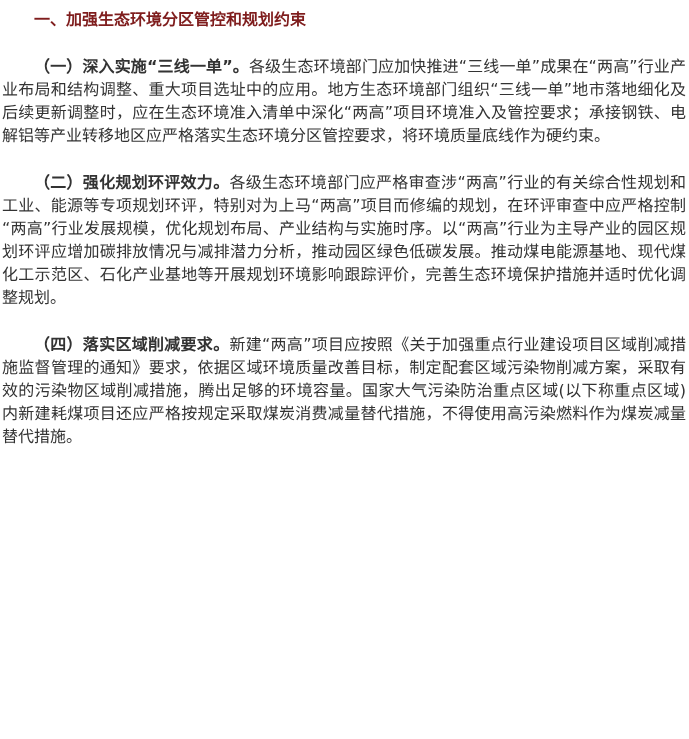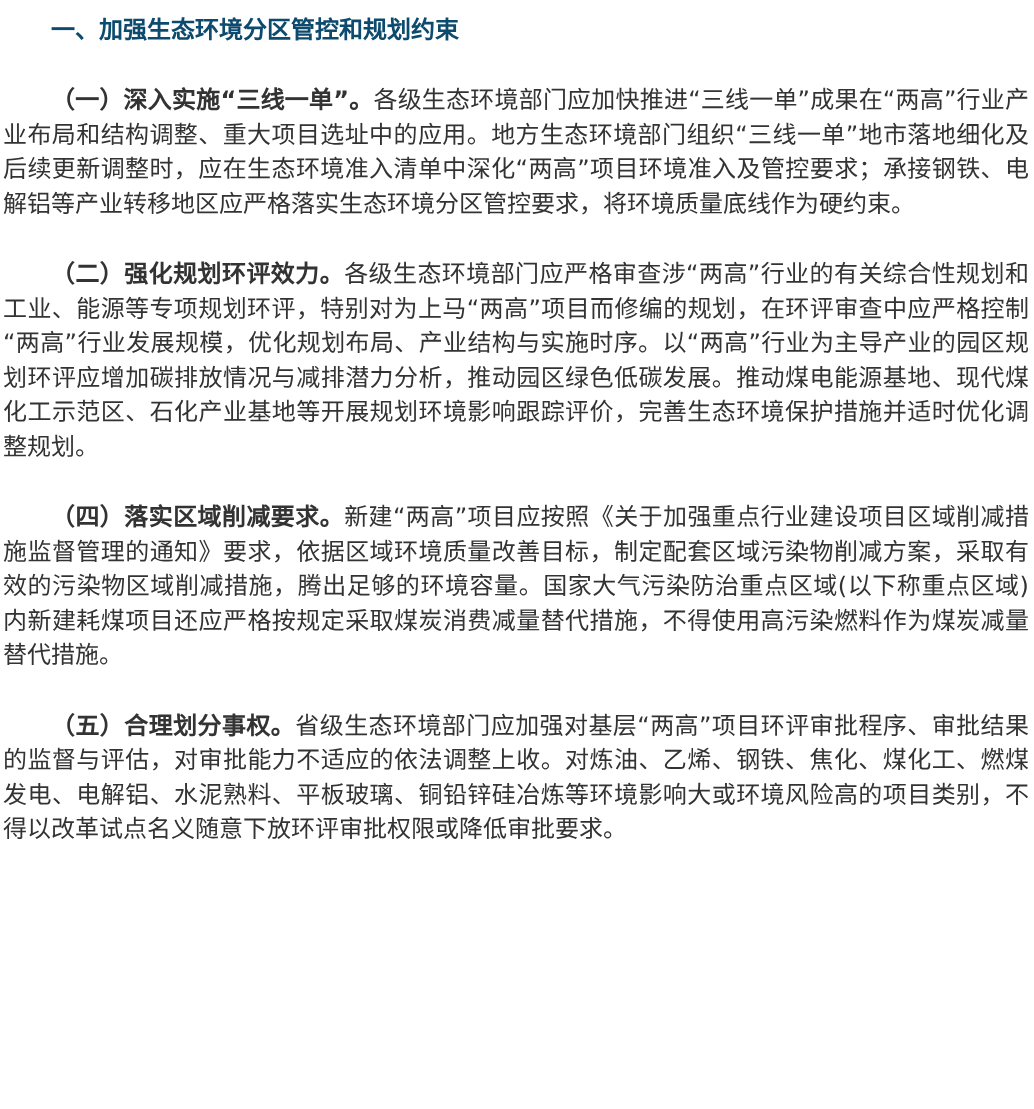--- a/index.html
+++ b/index.html
@@ -15,21 +15,21 @@
     font-size: 16px;
     line-height: 23px;
     color: #333333;
     text-align: justify;
   }
   .heading {
     font-size: 16px;
     font-weight: bold;
     margin: 13px 0 7px 0;
     text-indent: 2em;
-    color: #0c4a6e;
+    color: #7f1d1d;
   }
   section:first-of-type .heading {
     margin-top: 2px;
   }
   .para {
     margin: 24px 0;
     text-indent: 2em;
   }
   .lead {
     font-weight: bold;
@@ -49,16 +49,15 @@
     <p class="para"><span class="lead">（一）深入实施“三线一单”。</span><span class="body-text">各级生态环境部门应加快推进“三线一单”成果在“两高”行业产业布局和结构调整、重大项目选址中的应用。地方生态环境部门组织“三线一单”地市落地细化及后续更新调整时，应在生态环境准入清单中深化“两高”项目环境准入及管控要求；承接钢铁、电解铝等产业转移地区应严格落实生态环境分区管控要求，将环境质量底线作为硬约束。</span></p>
 
     <p class="para"><span class="lead">（二）强化规划环评效力。</span><span class="body-text">各级生态环境部门应严格审查涉“两高”行业的有关综合性规划和工业、能源等专项规划环评，特别对为上马“两高”项目而修编的规划，在环评审查中应严格控制“两高”行业发展规模，优化规划布局、产业结构与实施时序。以“两高”行业为主导产业的园区规划环评应增加碳排放情况与减排潜力分析，推动园区绿色低碳发展。推动煤电能源基地、现代煤化工示范区、石化产业基地等开展规划环境影响跟踪评价，完善生态环境保护措施并适时优化调整规划。</span></p>
   </section>
 
   <section>
 
 
     <p class="para"><span class="lead">（四）落实区域削减要求。</span><span class="body-text">新建“两高”项目应按照《关于加强重点行业建设项目区域削减措施监督管理的通知》要求，依据区域环境质量改善目标，制定配套区域污染物削减方案，采取有效的污染物区域削减措施，腾出足够的环境容量。国家大气污染防治重点区域(以下称重点区域)内新建耗煤项目还应严格按规定采取煤炭消费减量替代措施，不得使用高污染燃料作为煤炭减量替代措施。</span></p>
 
-    <p class="para"><span class="lead">（五）合理划分事权。</span><span class="body-text">省级生态环境部门应加强对基层“两高”项目环评审批程序、审批结果的监督与评估，对审批能力不适应的依法调整上收。对炼油、乙烯、钢铁、焦化、煤化工、燃煤发电、电解铝、水泥熟料、平板玻璃、铜铅锌硅冶炼等环境影响大或环境风险高的项目类别，不得以改革试点名义随意下放环评审批权限或降低审批要求。</span></p>
   </section>
 
 </main>
 
 </body></html>

